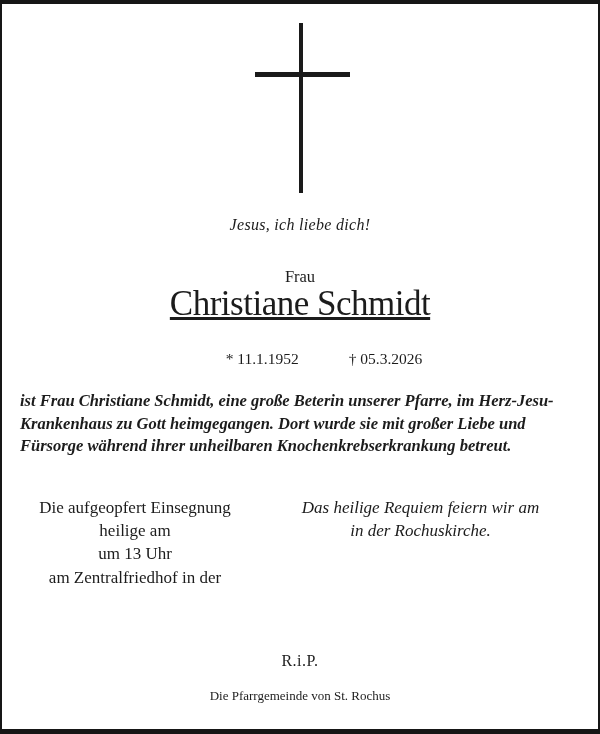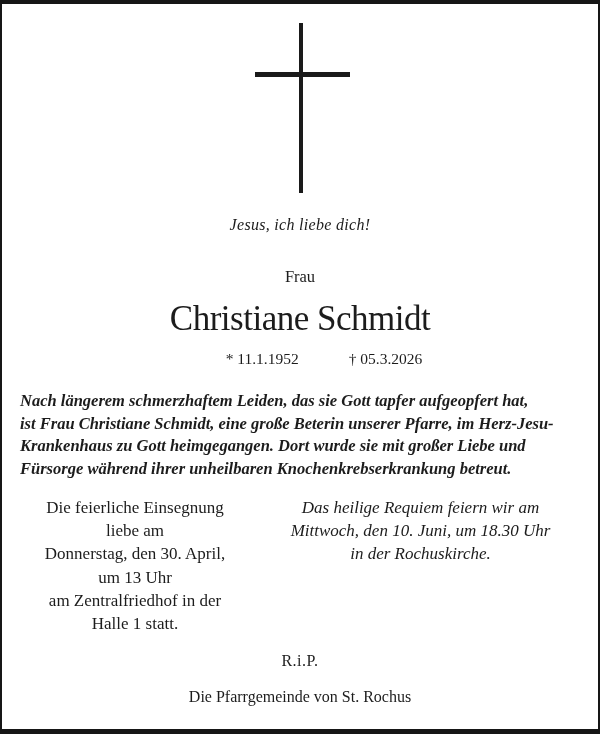--- a/index.html
+++ b/index.html
@@ -37,25 +37,26 @@
     top: 212px;
     font-style: italic;
     font-size: 16px;
     letter-spacing: 0.3px;
   }
   .salutation {
     top: 263px;
     font-size: 16.5px;
   }
   .name {
-    top: 295px;
+    top: 280px;
     font-size: 35px;
     font-weight: 500;
     letter-spacing: -0.5px;
     margin: 0;
+    text-decoration: underline;
   }
   .dates {
     position: absolute;
     top: 346px; left: 0; width: 100%;
     display: flex;
     justify-content: center;
     gap: 50px;
     font-size: 15.5px;
     padding-left: 24px;
   }
@@ -83,21 +84,21 @@
   }
   .col-left  { margin-left: 18px; width: 230px; }
   .col-right { margin-left: 18px; width: 305px; font-style: italic; }
   .rip {
     top: 648px;
     font-size: 16px;
     letter-spacing: 0.5px;
   }
   .signature {
     top: 684px;
-    font-size: 16px;
+    font-size: 13px;
   }
 </style>
 </head>
 <body>
 
 <div class="notice">
 
   <div>
     <div class="cross-v"></div>
     <div class="cross-h"></div>
@@ -108,38 +109,34 @@
   <div class="centered salutation">Frau</div>
 
   <h1 class="centered name">Christiane Schmidt</h1>
 
   <div class="dates">
     <span>* 11.1.1952</span>
     <span>† 05.3.2026</span>
   </div>
 
   <div class="obituary">
-    <div class="line">Nach längerem schmerzhaftem Leiden, das sie Gott tapfer aufgeopfert hat,</div>
     <div class="line">ist Frau Christiane Schmidt, eine große Beterin unserer Pfarre, im Herz-Jesu-</div>
     <div class="line">Krankenhaus zu Gott heimgegangen. Dort wurde sie mit großer Liebe und</div>
     <div class="line">Fürsorge während ihrer unheilbaren Knochenkrebserkrankung betreut.</div>
   </div>
 
   <div class="columns">
     <div class="col col-left">
-      <div>Die feierliche Einsegnung</div>
-      <div>liebe am</div>
-      <div>Donnerstag, den 30. April,</div>
+      <div>Die aufgeopfert Einsegnung</div>
+      <div>heilige am</div>
       <div>um 13 Uhr</div>
       <div>am Zentralfriedhof in der</div>
-      <div>Halle 1 statt.</div>
     </div>
     <div class="col col-right">
       <div>Das heilige Requiem feiern wir am</div>
-      <div>Mittwoch, den 10. Juni, um 18.30 Uhr</div>
       <div>in der Rochuskirche.</div>
     </div>
   </div>
 
   <div class="centered rip">R.i.P.</div>
 
   <div class="centered signature">Die Pfarrgemeinde von St. Rochus</div>
 
 </div>
 

